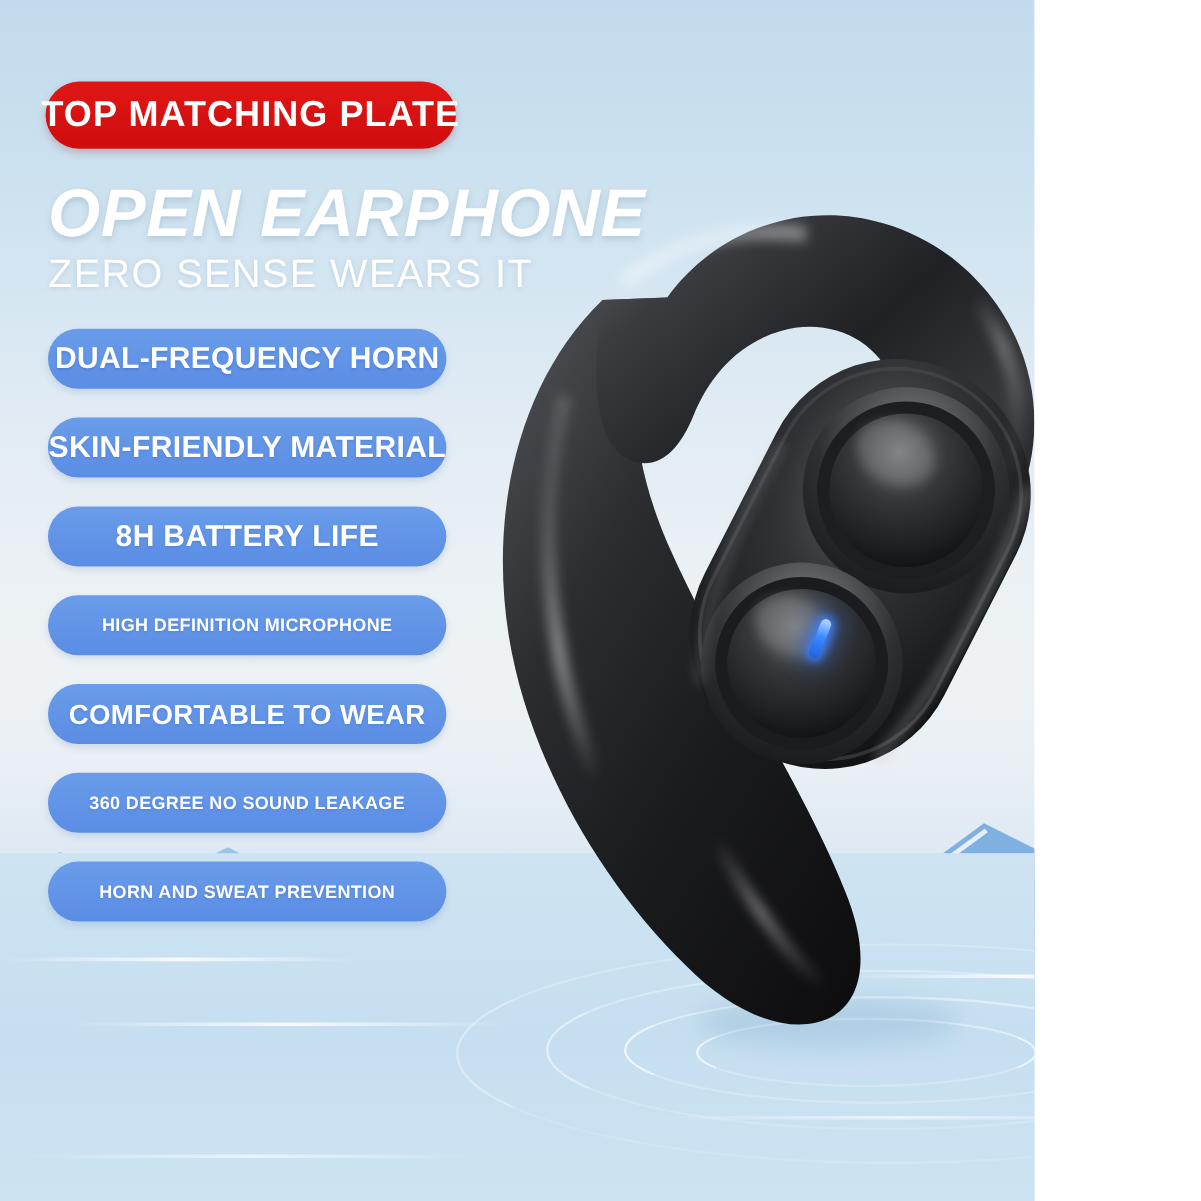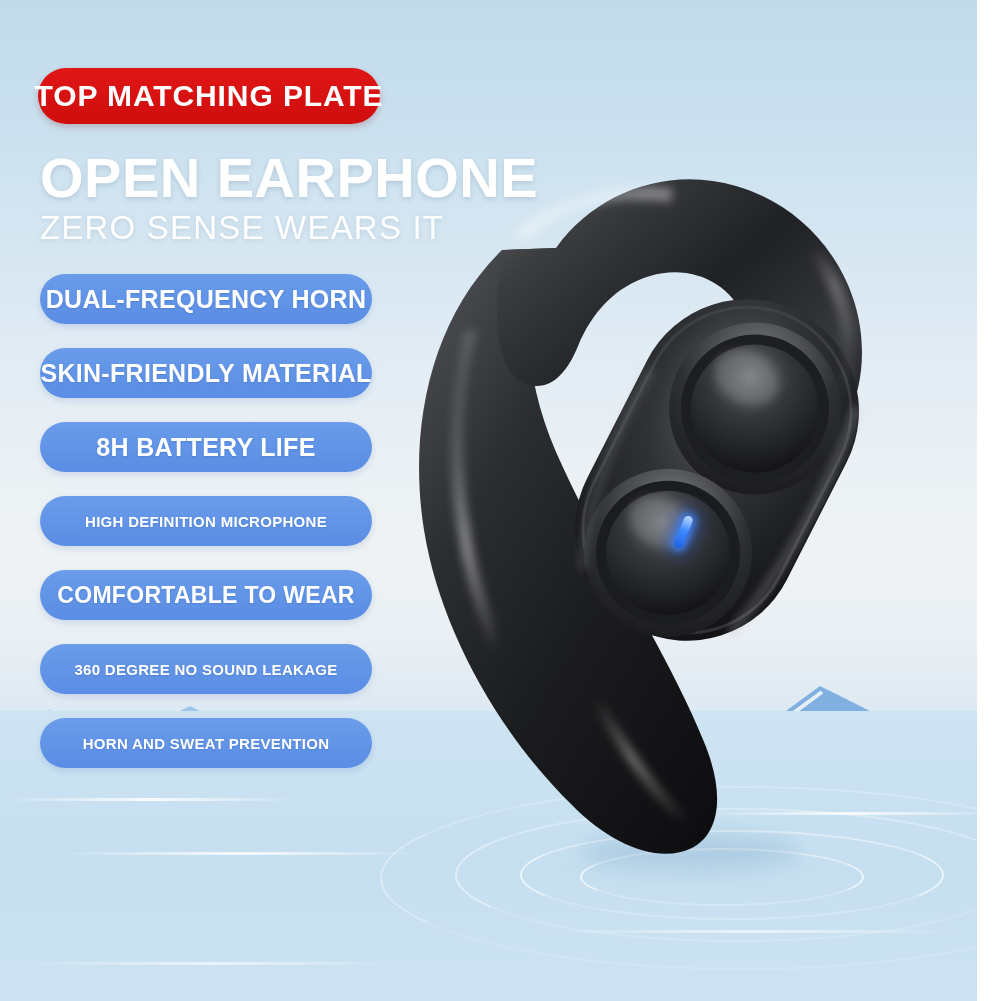--- a/index.html
+++ b/index.html
@@ -1,17 +1,17 @@
 <!DOCTYPE html>
 <html><head>
 <meta charset="utf-8">
 <style>
   html,body{margin:0;padding:0;background:#fff;}
   #stage{
-    position:relative;width:977px;height:1001px;overflow:hidden;
+    position:relative;width:862px;height:1001px;overflow:hidden;
     font-family:"Liberation Sans", sans-serif;
     background:linear-gradient(180deg,
       #c2dbec 0%, #c8dfee 10%, #d3e5f1 22%, #e0ebf4 34%,
       #eaf0f4 46%, #eef2f4 56%, #e9eff4 64%, #dfeaf3 70%, #d7e6f2 76%, #cfe2f1 100%);
   }
 
   
   .scene{position:absolute;left:0;top:0;width:1001px;height:1001px;}
 
   .mtn{position:absolute;}
@@ -39,21 +39,21 @@
     background:linear-gradient(180deg,#e01616 0%, #cf0d0d 100%);
     box-shadow:0 3px 7px rgba(120,0,0,.22);
   }
   .tag span{
     color:#fff;font-size:30px;font-weight:700;letter-spacing:.9px;white-space:nowrap;
   }
 
   .h1{
     position:absolute;left:40px;top:150px;width:520px;
     color:#fff;font-size:56px;font-weight:700;letter-spacing:.5px;line-height:1;
-    text-shadow:0 2px 5px rgba(110,140,165,.30);white-space:nowrap;
+    text-shadow:0 2px 5px rgba(110,140,165,.30);white-space:nowrap;font-style:italic;
   }
   .h2{
     position:absolute;left:40px;top:211px;width:520px;
     color:#fff;font-size:33px;font-weight:400;letter-spacing:1.2px;line-height:1;
     text-shadow:0 1px 4px rgba(110,140,165,.26);white-space:nowrap;
   }
 
   .badges{position:absolute;left:40px;top:274px;width:332px;}
   .badge{
     position:relative;width:332px;height:50px;margin-bottom:24px;

